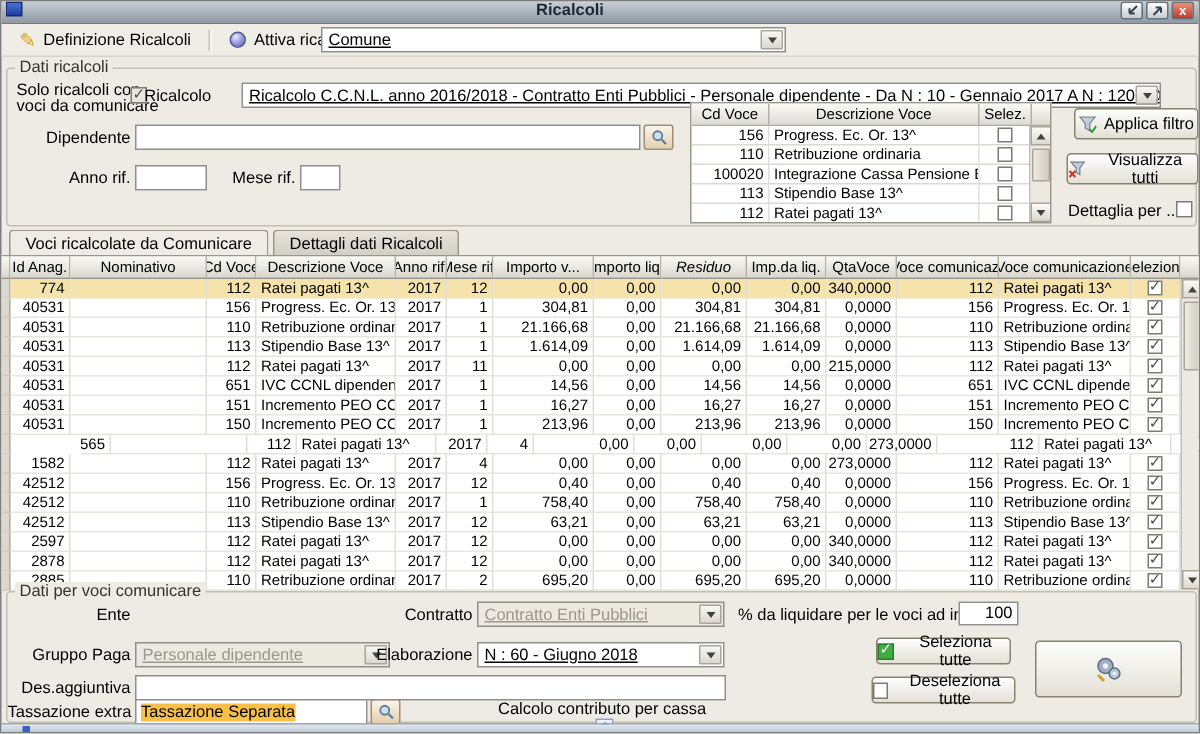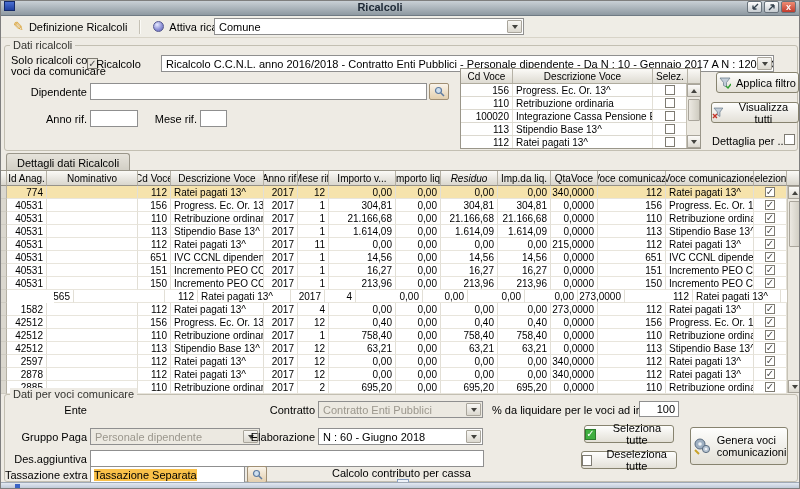--- a/index.html
+++ b/index.html
@@ -23,21 +23,21 @@
   .toolbar { position:absolute; top:15px; left:0; right:0; height:22px; background:#efede6;
     border-bottom:1px solid #d8d4c8; display:flex; align-items:center; padding:0 8px; }
   .tbtn { display:flex; align-items:center; gap:5px; background:none; border:none;
     font:11px "Liberation Sans",sans-serif; padding:2px 4px; cursor:default; }
   .pencil { color:#d89a22; font-size:13px; line-height:1; transform:rotate(0deg); }
   .orb { width:11px; height:11px; border-radius:50%;
     background: radial-gradient(circle at 35% 30%, #e6e9ff, #8f93d8 55%, #5b5fae); border:1px solid #54588f; }
   .tsep { width:2px; height:14px; margin:0 8px; border-left:1px solid #c5c1b5; border-right:1px solid #fbfaf6; }
   
   .combo { position:relative; background:#fff; border:1px solid #8f8f8f; height:17px;
-    display:flex; align-items:center; padding:0 18px 0 4px; white-space:nowrap; overflow:hidden; }
+    display:flex; align-items:center; padding:0 18px 0 4px; white-space:nowrap; overflow:hidden;text-decoration:underline; }
   .combo.disabled { background:#ece9e1; color:#9b978d; }
   .arrowbox { position:absolute; right:1px; top:1px; bottom:1px; width:15px;
     background:linear-gradient(#f8f7f4,#dbd8cf); border:1px solid #a9a59b; border-radius:1px;
     display:flex; align-items:center; justify-content:center; }
   .arr { width:0; height:0; border-left:3px solid transparent; border-right:3px solid transparent; border-top:4px solid #42423e; }
   
   .group { position:absolute; border:1px solid #c3bfb2; border-radius:3px; }
   .legend { position:absolute; top:-7px; left:5px; background:#EEEBE4; padding:0 3px; color:#33332f; }
   .lbl { position:absolute; white-space:nowrap; }
   .r { text-align:right; }
@@ -233,20 +233,21 @@
         <path d="M2 1 h9 L8 5 V9.5 L5.5 8 V5 Z" fill="#c2cdd8" stroke="#70818f" stroke-width="0.8"></path>
         <path d="M1 7 l4 4 M5 7 l-4 4" stroke="#c43428" stroke-width="1.4"></path>
       </svg>
       <span>Visualizza tutti</span>
     </button>
     <div class="lbl" style="left:707px; top:89px;">Dettaglia per ...</div>
     <span class="cb" style="position:absolute; left:779px; top:88px;"></span>
   </div>
 
   <div class="tabs">
+    <div class="tab active">Voci ricalcolate da Comunicare</div>
     <div class="tab">Dettagli dati Ricalcoli</div>
   </div>
 
   <div class="grid">
     <div id="grid-head" class="ghead">
         <div class="gh" style="width: 6px;"></div>
         <div class="gh" style="width: 40px;">Id Anag.</div>
         <div class="gh" style="width: 91px;">Nominativo</div>
         <div class="gh" style="width: 33px;">Cd Voce</div>
         <div class="gh" style="width: 93px;">Descrizione Voce</div>
@@ -636,24 +637,20 @@
       <span>Deseleziona tutte</span>
     </button>
     <button class="btn" style="left:685px; top:32px; width:98px; height:38px; text-align:left;">
       <svg width="20" height="18" viewBox="0 0 20 18">
         <circle cx="8" cy="7" r="5" fill="#9fb0c2" stroke="#5a6c80" stroke-width="1"></circle>
         <circle cx="8" cy="7" r="1.8" fill="#eef2f6"></circle>
         <circle cx="14" cy="12" r="3.6" fill="#b9c6d4" stroke="#5a6c80" stroke-width="1"></circle>
         <circle cx="14" cy="12" r="1.3" fill="#eef2f6"></circle>
         <path d="M3 13 l4 4" stroke="#c9a227" stroke-width="2"></path>
       </svg>
-      <span style="line-height:12px;">
-        <span>Genera voci</span><br>
-        <span>comunicazioni</span>
-      </span>
     </button>
   </div>
 
   <div class="statusbar">
     <span class="statusdot"></span>
   </div>
 
 </div>
 
 </body></html>

